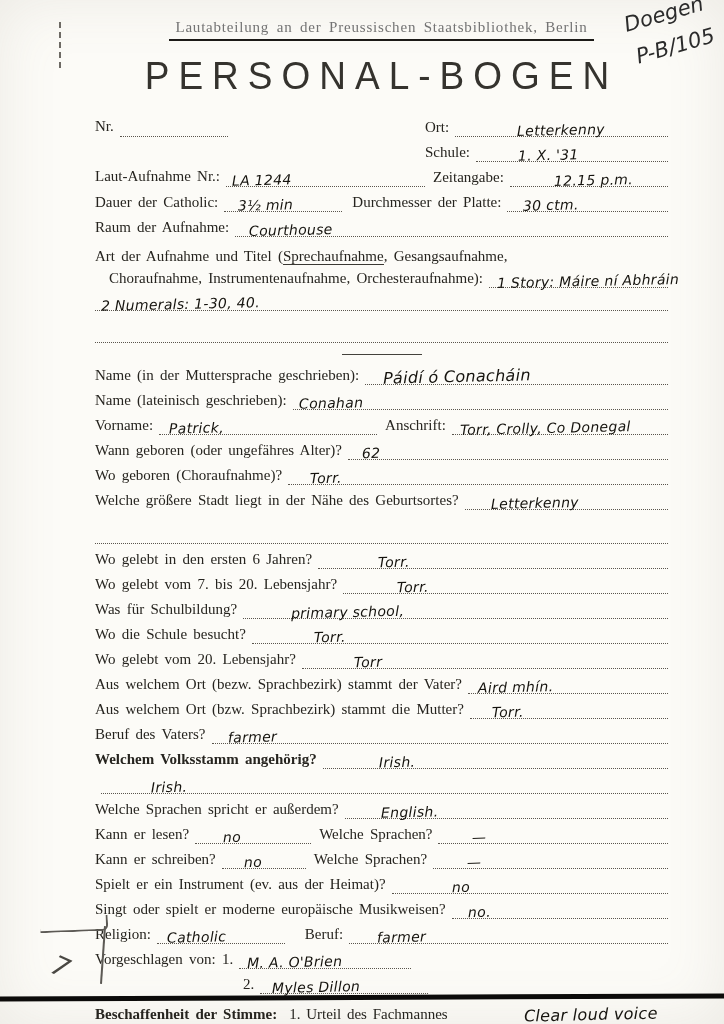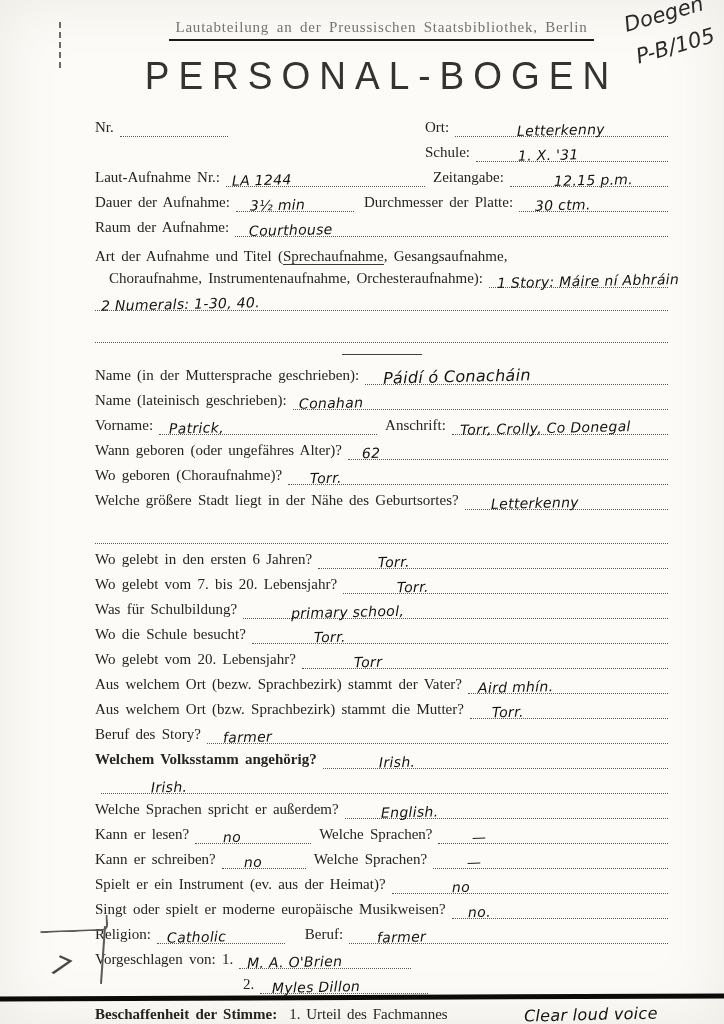--- a/index.html
+++ b/index.html
@@ -27,21 +27,21 @@
     flex:1 1 auto;border-bottom:1.4px dotted #5a554d;height:19px;
     display:flex;align-items:flex-end;margin-left:6px;min-width:0;overflow:visible;
   }
   .fshort{flex:0 0 auto;}
   .hw{
     font-family:"DejaVu Sans",sans-serif;font-style:italic;font-size:14px;
     color:#15130e;white-space:nowrap;transform:rotate(-1.3deg);
     margin-bottom:-2px;letter-spacing:0.3px;
   }
   .hw-lg{font-size:16px;}
-  .gap2col{flex:0 0 330px;display:flex;align-items:center;}
+  .gap2col{flex:0 0 330px;display:flex;align-items:flex-start;}
   .divider{width:80px;border-top:1.6px solid #44423c;margin:11px auto 0 auto;}
   .stimme-wrap{display:flex;margin-top:11px;}
   .stimme-col{font-size:15px;line-height:19px;word-spacing:2px;}
   .note-col{margin-left:auto;margin-right:10px;text-align:left;}
   .note-col .hw{display:block;}
   .corner-note{
     position:absolute;top:2px;right:20px;transform:rotate(-16deg);
     font-family:"DejaVu Sans",sans-serif;font-style:italic;font-size:21px;color:#2b2b2b;
   }
   .corner-ref{
@@ -98,21 +98,21 @@
           <span class="hw" style="margin-left:6px;">LA 1244</span>
         </span>
       </div>
       <span class="lbl" style="margin-left:8px;">Zeitangabe:</span>
       <span class="fill">
         <span class="hw" style="margin-left:44px;">12.15 p.m.</span>
       </span>
     </div>
 
     <div class="row">
-      <span class="lbl">Dauer der Aufnahme:</span>
+      <span class="lbl">Dauer der Catholic:</span>
       <span class="fill fshort" style="width:118px;">
         <span class="hw" style="margin-left:14px;">3½ min</span>
       </span>
       <span class="lbl" style="margin-left:10px;">Durchmesser der Platte:</span>
       <span class="fill">
         <span class="hw" style="margin-left:16px;">30 ctm.</span>
       </span>
     </div>
 
     <div class="row">
@@ -222,21 +222,21 @@
         <span class="hw" style="margin-left:10px;">Aird mhín.</span>
       </span>
     </div>
     <div class="row">
       <span class="lbl">Aus welchem Ort (bzw. Sprachbezirk) stammt die Mutter?</span>
       <span class="fill">
         <span class="hw" style="margin-left:22px;">Torr.</span>
       </span>
     </div>
     <div class="row">
-      <span class="lbl">Beruf des Story?</span>
+      <span class="lbl">Beruf des Vaters?</span>
       <span class="fill">
         <span class="hw" style="margin-left:16px;">farmer</span>
       </span>
     </div>
 
     <div class="row">
       <span class="lbl b">Welchem Volksstamm angehörig?</span>
       <span class="fill">
         <span class="hw" style="margin-left:56px;">Irish.</span>
       </span>

